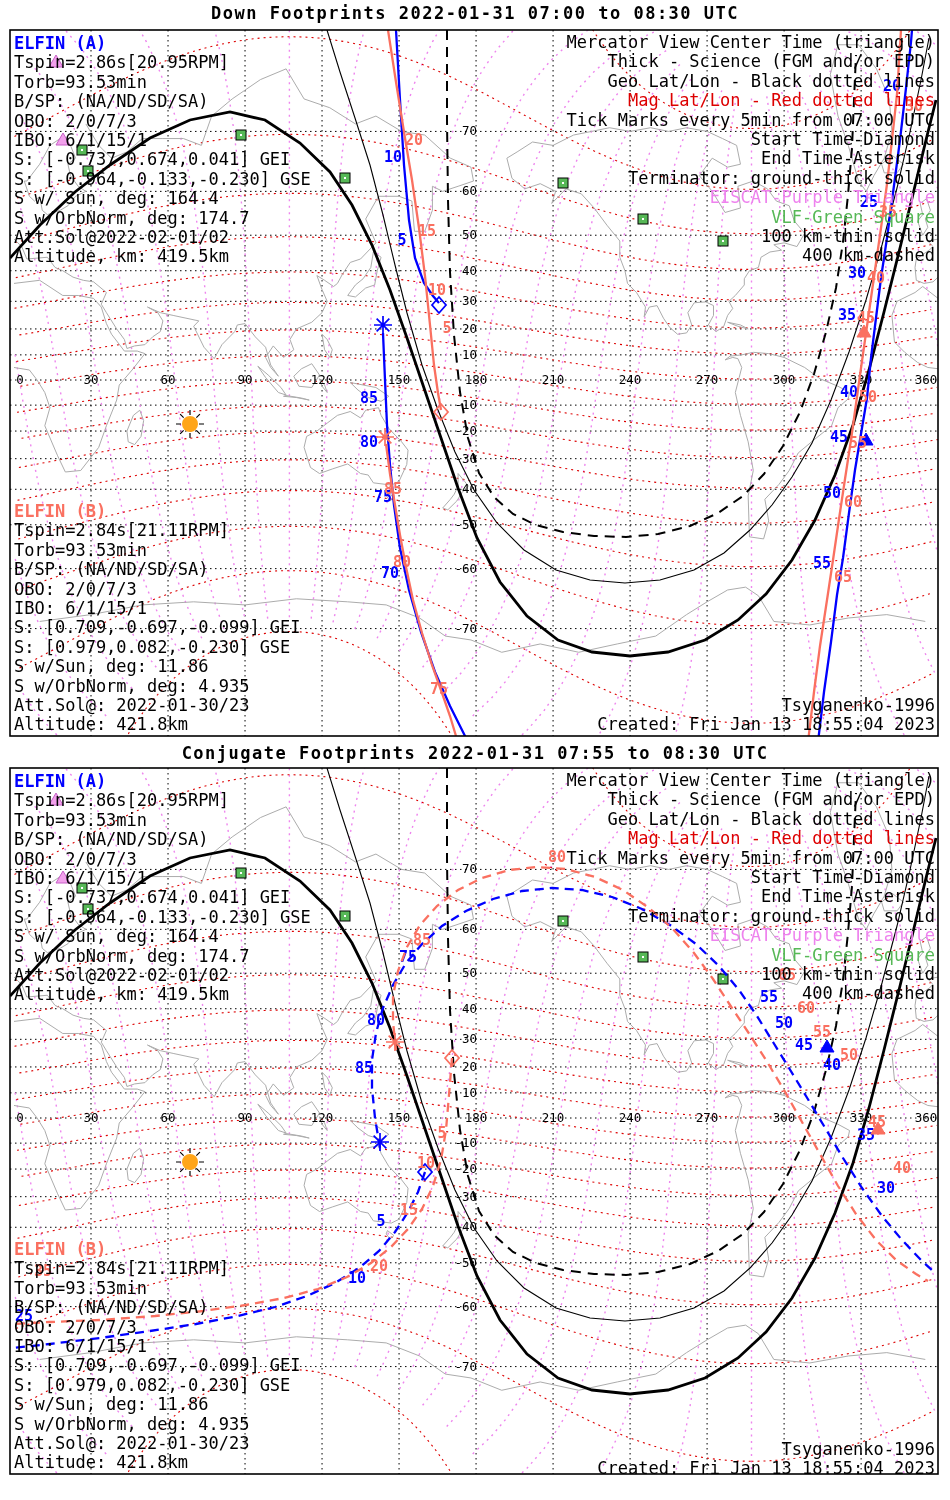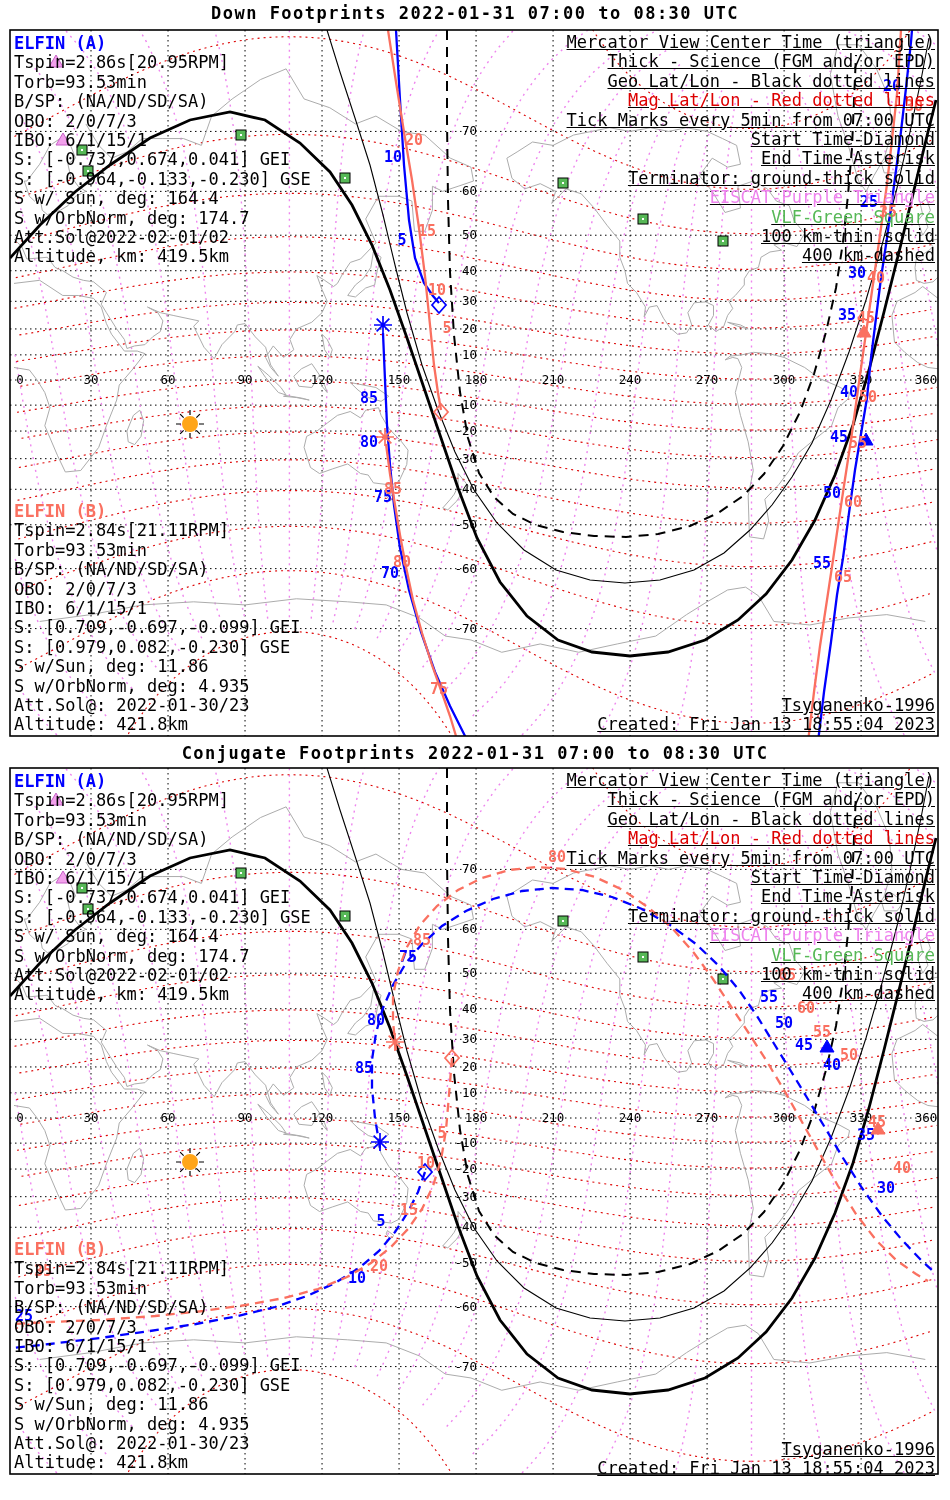--- a/index.html
+++ b/index.html
@@ -2,21 +2,21 @@
 <html><head>
 <meta charset="utf-8">
 <style>
   html,body{margin:0;padding:0;background:#ffffff;}
   .page{position:relative;width:950px;height:1500px;background:#ffffff;overflow:hidden;
         font-family:"DejaVu Sans Mono",monospace;}
   svg{position:absolute;left:0;top:0;}
   .title{position:absolute;width:950px;text-align:center;font-size:17px;font-weight:bold;
          letter-spacing:1.5px;color:#000;white-space:pre;}
   .tblock{position:absolute;font-size:17px;line-height:19.4px;white-space:pre;color:#000;}
-  .tblock.right{text-align:right;text-decoration:underline;}
+  .tblock.right{text-align:right;}
   .tblock .bt{font-weight:bold;}
 </style>
 </head>
 <body>
 
 <div class="page">
   <svg id="map-svg" width="950" height="1500">
       <defs>
         <clipPath id="clip0">
           <rect x="10" y="30" width="928" height="706"></rect>
@@ -380,21 +380,21 @@
         <text x="787" y="980" text-anchor="middle" font-size="15px" font-weight="bold" font-family="DejaVu Sans Mono,monospace" fill="#FA7060">65</text>
         <text x="806" y="1013" text-anchor="middle" font-size="15px" font-weight="bold" font-family="DejaVu Sans Mono,monospace" fill="#FA7060">60</text>
         <text x="822" y="1037" text-anchor="middle" font-size="15px" font-weight="bold" font-family="DejaVu Sans Mono,monospace" fill="#FA7060">55</text>
         <text x="849" y="1060" text-anchor="middle" font-size="15px" font-weight="bold" font-family="DejaVu Sans Mono,monospace" fill="#FA7060">50</text>
         <text x="877" y="1127" text-anchor="middle" font-size="15px" font-weight="bold" font-family="DejaVu Sans Mono,monospace" fill="#FA7060">45</text>
         <text x="902" y="1173" text-anchor="middle" font-size="15px" font-weight="bold" font-family="DejaVu Sans Mono,monospace" fill="#FA7060">40</text>
       </g>
       <rect x="10" y="768" width="928" height="706" fill="none" stroke="#000" stroke-width="1.6"></rect>
     </svg>
   <div class="title" style="top:3px;">Down Footprints 2022-01-31 07:00 to 08:30 UTC</div>
-  <div class="title" style="top:743px;">Conjugate Footprints 2022-01-31 07:00 to 08:30 UTC</div>
+  <div class="title" style="top:743px;">Conjugate Footprints 2022-01-31 07:55 to 08:30 UTC</div>
   <div id="blocks">
       <div class="tblock" style="left:14px;top:34px;"><div class="bt" style="color: rgb(0, 0, 255);">ELFIN (A)</div><div>Tspin=2.86s[20.95RPM]</div><div>Torb=93.53min</div><div>B/SP: (NA/ND/SD/SA)</div><div>OBO: 2/0/7/3</div><div>IBO: 6/1/15/1</div><div>S: [-0.737,0.674,0.041] GEI</div><div>S: [-0.964,-0.133,-0.230] GSE</div><div>S w/ Sun, deg: 164.4</div><div>S w/OrbNorm, deg: 174.7</div><div>Att.Sol@2022-02-01/02</div><div>Altitude, km: 419.5km</div></div>
       <div class="tblock" style="left:14px;top:502px;"><div class="bt" style="color: rgb(250, 112, 96);">ELFIN (B)</div><div>Tspin=2.84s[21.11RPM]</div><div>Torb=93.53min</div><div>B/SP: (NA/ND/SD/SA)</div><div>OBO: 2/0/7/3</div><div>IBO: 6/1/15/1</div><div>S: [0.709,-0.697,-0.099] GEI</div><div>S: [0.979,0.082,-0.230] GSE</div><div>S w/Sun, deg: 11.86</div><div>S w/OrbNorm, deg: 4.935</div><div>Att.Sol@: 2022-01-30/23</div><div>Altitude: 421.8km</div></div>
       <div class="tblock right" style="right:15px;top:33px;"><div style="color: rgb(0, 0, 0);">Mercator View Center Time (triangle)</div><div style="color: rgb(0, 0, 0);">Thick - Science (FGM and/or EPD)</div><div style="color: rgb(0, 0, 0);">Geo Lat/Lon - Black dotted lines</div><div style="color: rgb(221, 0, 0);">Mag Lat/Lon - Red dotted lines</div><div style="color: rgb(0, 0, 0);">Tick Marks every 5min from 07:00 UTC</div><div style="color: rgb(0, 0, 0);">Start Time-Diamond</div><div style="color: rgb(0, 0, 0);">End Time-Asterisk</div><div style="color: rgb(0, 0, 0);">Terminator: ground-thick solid</div><div style="color: rgb(238, 130, 238);">EISCAT-Purple Triangle</div><div style="color: rgb(87, 184, 87);">VLF-Green Square</div><div style="color: rgb(0, 0, 0);">100 km-thin solid</div><div style="color: rgb(0, 0, 0);">400 km-dashed</div></div>
       <div class="tblock right" style="right:15px;top:696px;"><div>Tsyganenko-1996</div><div>Created: Fri Jan 13 18:55:04 2023</div></div>
       <div class="tblock" style="left:14px;top:772px;"><div class="bt" style="color: rgb(0, 0, 255);">ELFIN (A)</div><div>Tspin=2.86s[20.95RPM]</div><div>Torb=93.53min</div><div>B/SP: (NA/ND/SD/SA)</div><div>OBO: 2/0/7/3</div><div>IBO: 6/1/15/1</div><div>S: [-0.737,0.674,0.041] GEI</div><div>S: [-0.964,-0.133,-0.230] GSE</div><div>S w/ Sun, deg: 164.4</div><div>S w/OrbNorm, deg: 174.7</div><div>Att.Sol@2022-02-01/02</div><div>Altitude, km: 419.5km</div></div>
       <div class="tblock" style="left:14px;top:1240px;"><div class="bt" style="color: rgb(250, 112, 96);">ELFIN (B)</div><div>Tspin=2.84s[21.11RPM]</div><div>Torb=93.53min</div><div>B/SP: (NA/ND/SD/SA)</div><div>OBO: 2/0/7/3</div><div>IBO: 6/1/15/1</div><div>S: [0.709,-0.697,-0.099] GEI</div><div>S: [0.979,0.082,-0.230] GSE</div><div>S w/Sun, deg: 11.86</div><div>S w/OrbNorm, deg: 4.935</div><div>Att.Sol@: 2022-01-30/23</div><div>Altitude: 421.8km</div></div>
       <div class="tblock right" style="right:15px;top:771px;"><div style="color: rgb(0, 0, 0);">Mercator View Center Time (triangle)</div><div style="color: rgb(0, 0, 0);">Thick - Science (FGM and/or EPD)</div><div style="color: rgb(0, 0, 0);">Geo Lat/Lon - Black dotted lines</div><div style="color: rgb(221, 0, 0);">Mag Lat/Lon - Red dotted lines</div><div style="color: rgb(0, 0, 0);">Tick Marks every 5min from 07:00 UTC</div><div style="color: rgb(0, 0, 0);">Start Time-Diamond</div><div style="color: rgb(0, 0, 0);">End Time-Asterisk</div><div style="color: rgb(0, 0, 0);">Terminator: ground-thick solid</div><div style="color: rgb(238, 130, 238);">EISCAT-Purple Triangle</div><div style="color: rgb(87, 184, 87);">VLF-Green Square</div><div style="color: rgb(0, 0, 0);">100 km-thin solid</div><div style="color: rgb(0, 0, 0);">400 km-dashed</div></div>
       <div class="tblock right" style="right:15px;top:1440px;"><div>Tsyganenko-1996</div><div>Created: Fri Jan 13 18:55:04 2023</div></div>
     </div>

